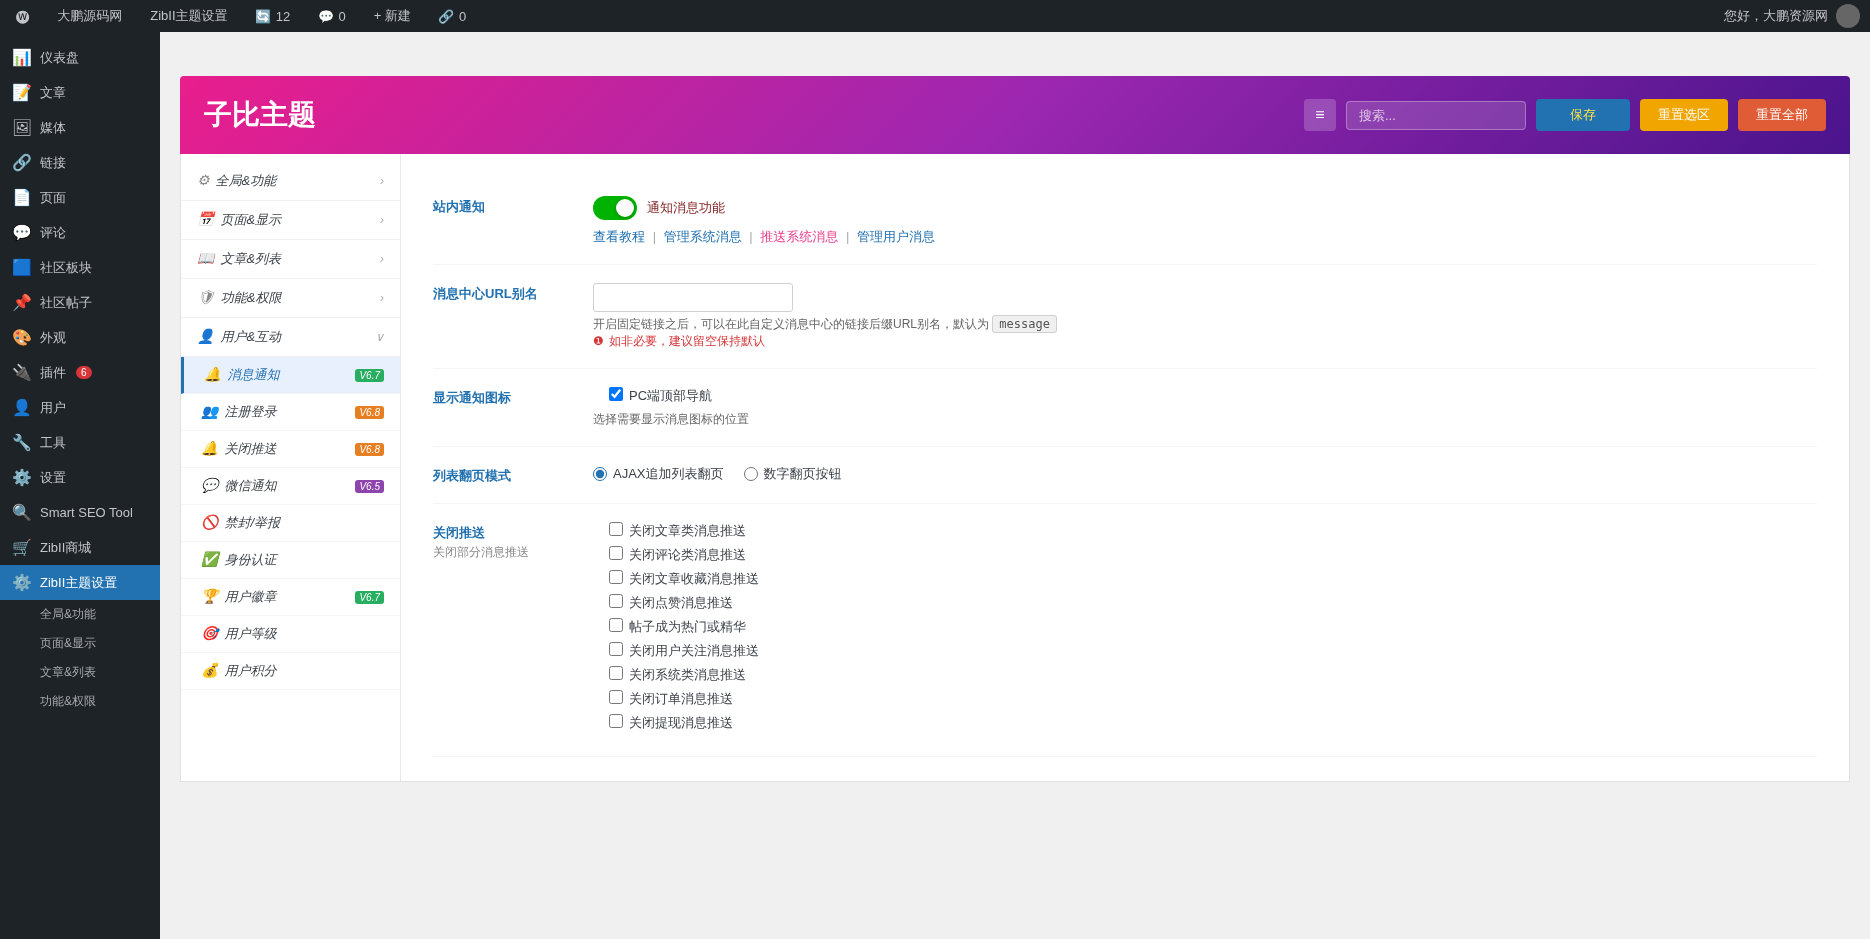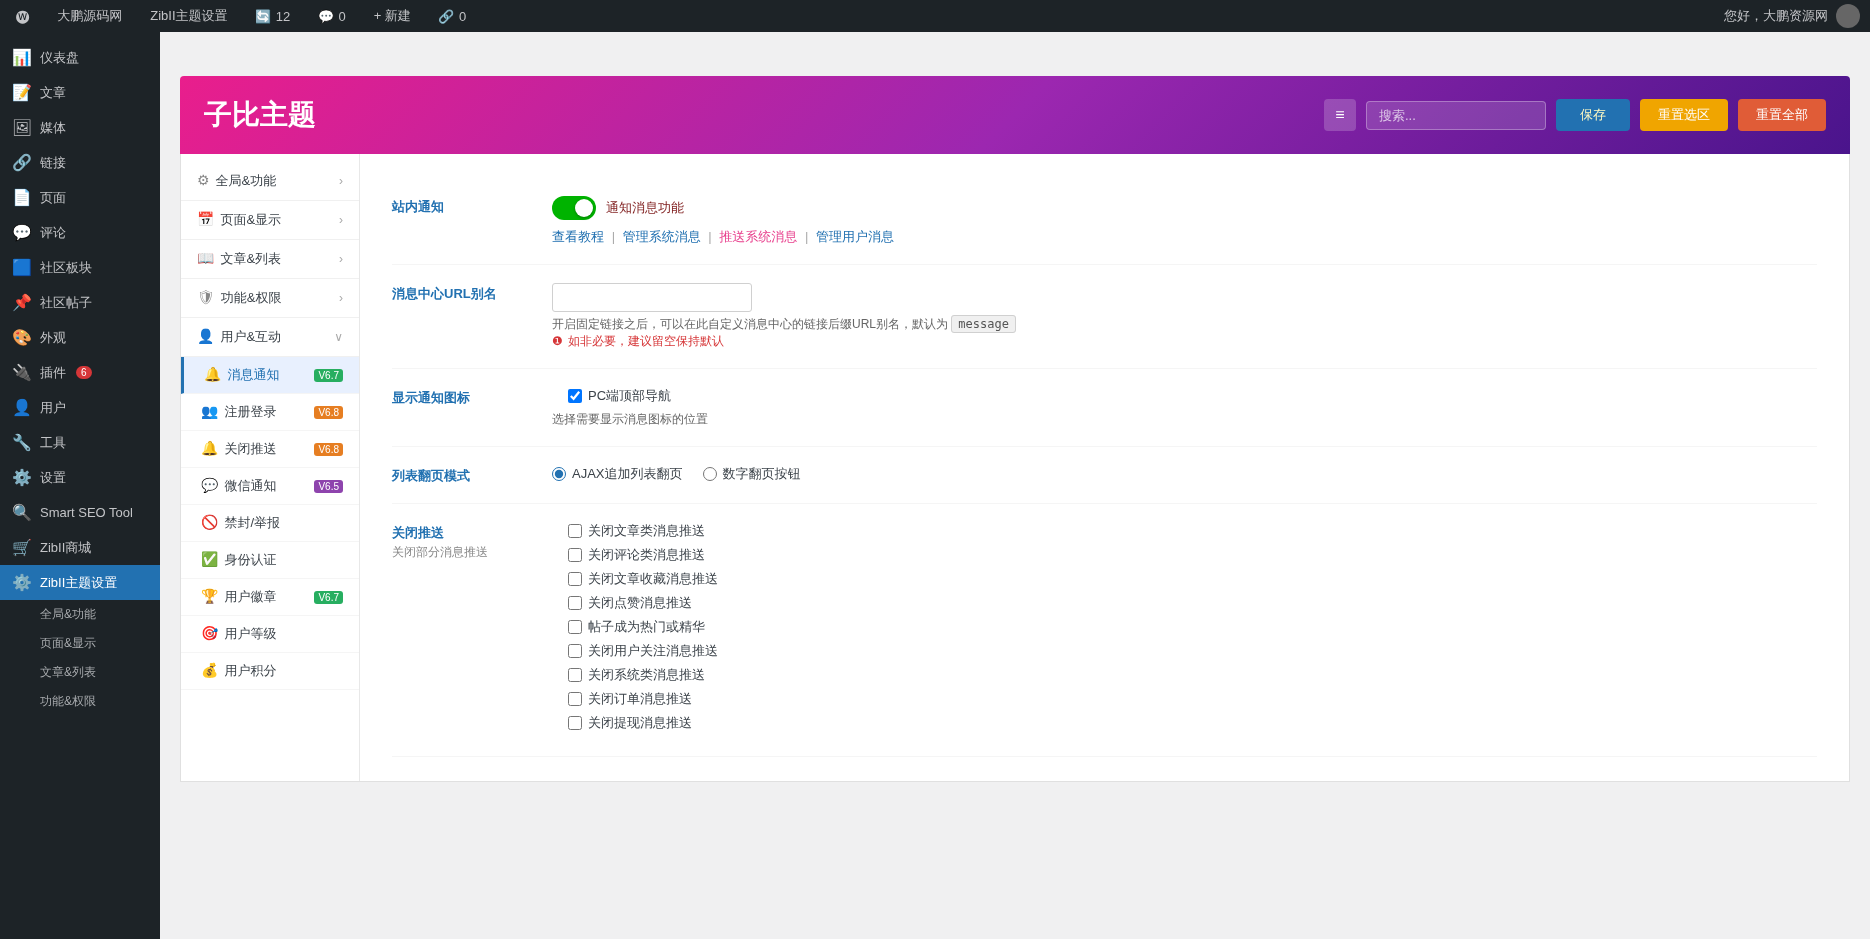--- a/index.html
+++ b/index.html
@@ -70,39 +70,40 @@
       background: rgba(255,255,255,0.2); border: none; color: #fff;
       width: 32px; height: 32px; border-radius: 4px; cursor: pointer;
       font-size: 16px; display: flex; align-items: center; justify-content: center;
     }
     .search-box {
       background: rgba(255,255,255,0.15); border: 1px solid rgba(255,255,255,0.3);
       border-radius: 4px; padding: 6px 12px; color: #fff; font-size: 13px;
       width: 180px;
     }
     .search-box::placeholder { color: rgba(255,255,255,0.7); }
-    .btn-save { background: #2271b1; color: #fef9c3; border: none; border-radius: 4px; padding: 7px 24px; cursor: pointer; font-size: 13px; }
+    .btn-save { background: #2271b1; color: #fde047; border: none; border-radius: 4px; padding: 7px 34px; cursor: pointer; font-size: 13px; }
     .btn-reset-sel { background: #f0a500; color: #fff; border: none; border-radius: 4px; padding: 7px 18px; cursor: pointer; font-size: 13px; }
     .btn-reset-all { background: #e05c37; color: #ffffff; border: none; border-radius: 4px; padding: 7px 18px; cursor: pointer; font-size: 13px; }
 
     
     .settings-wrap {
       background: #fff;
       border: 1px solid #e0e0e0;
       border-top: none;
       display: flex;
       min-height: 600px;
     }
 
     
     .settings-nav {
-      width: 179px;
+      width: 220px;
       border-right: 1px solid #e8e8e8;
       flex-shrink: 0;
       padding-top: 8px;
+      font-style: italic;
     }
     .nav-section {
       display: flex; align-items: center; justify-content: space-between;
       padding: 10px 16px; color: #3c434a; font-size: 13px; cursor: pointer;
       border-bottom: 1px solid #f0f0f0;
     }
     .nav-section .nav-icon { font-size: 14px; margin-right: 6px; color: #888; }
     .nav-section .arrow { color: #aaa; font-size: 12px; }
     .nav-item {
       display: flex; align-items: center; justify-content: space-between;
@@ -167,21 +168,21 @@
       color: #3c434a;
     }
     .code-badge {
       background: #f0f0f0; border: 1px solid #d0d0d0; border-radius: 3px;
       padding: 1px 6px; font-family: monospace; font-size: 12px; color: #555;
     }
     .warning-text { color: #d63638; font-size: 12px; }
     .warning-icon { color: #d63638; margin-right: 2px; }
 
     
-    .checkbox-row { display: flex; align-items: center; gap: 6px; margin-bottom: 6px; font-size: 13px; padding-left: 16px; }
+    .checkbox-row { display: flex; align-items: flex-start; gap: 6px; margin-bottom: 6px; font-size: 13px; padding-left: 16px; }
     .checkbox-row input[type="checkbox"] { width: 14px; height: 14px; cursor: pointer; }
 
     
     .radio-row { display: flex; align-items: center; gap: 6px; font-size: 13px; }
     .radio-group { display: flex; gap: 20px; }
     .radio-row input[type="radio"] { width: 14px; height: 14px; cursor: pointer; accent-color: #2271b1; }
   </style>
 </head>
 <body>
 

